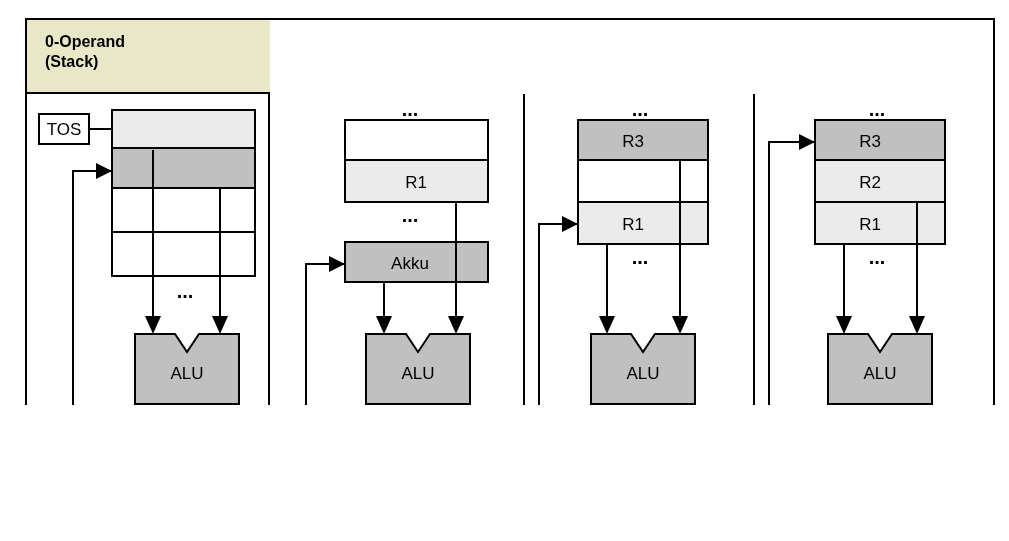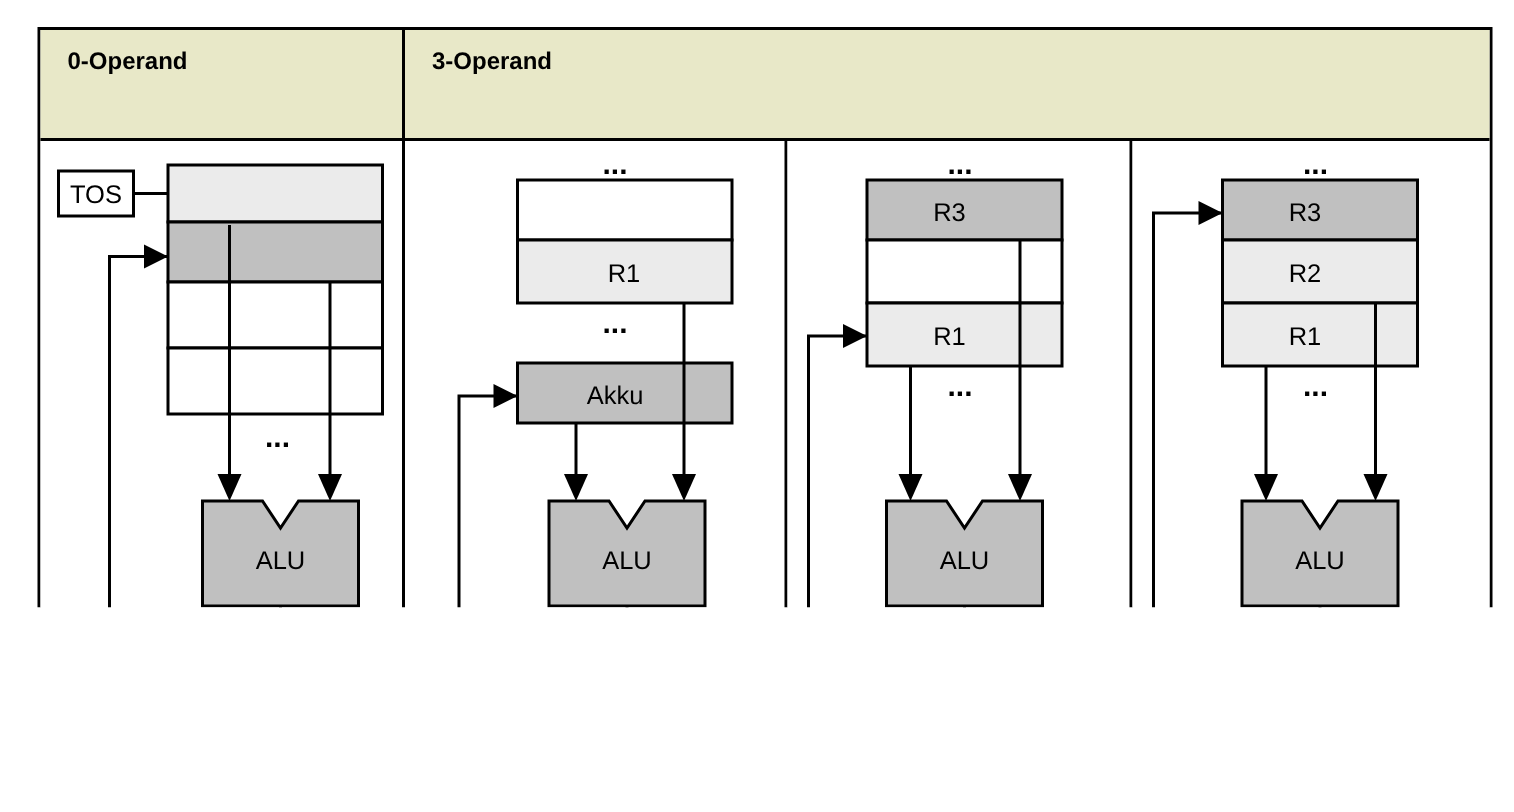--- a/index.html
+++ b/index.html
@@ -76,24 +76,21 @@
 </style>
 </head>
 <body>
 
 <div id="page">
   <div class="table">
 
     <div class="row row-head">
       <div class="cell c0">
         <div>0-Operand</div>
-      </div>
-      <div class="cell c3">
-        <div>3-Operand</div>
-        <div></div>
+        <div>(Stack)</div>
       </div>
     </div>
 
     <div class="row row-body">
 
       <div class="cell c0">
         <svg class="diagram" width="241" height="352" viewBox="0 0 241 352">
 
           <rect x="12" y="20" width="50" height="30" fill="#ffffff" stroke="#000000" stroke-width="2"></rect>
           <text x="37" y="41" text-anchor="middle" font-family="Liberation Sans, sans-serif" font-size="17" fill="#000000">TOS</text>

